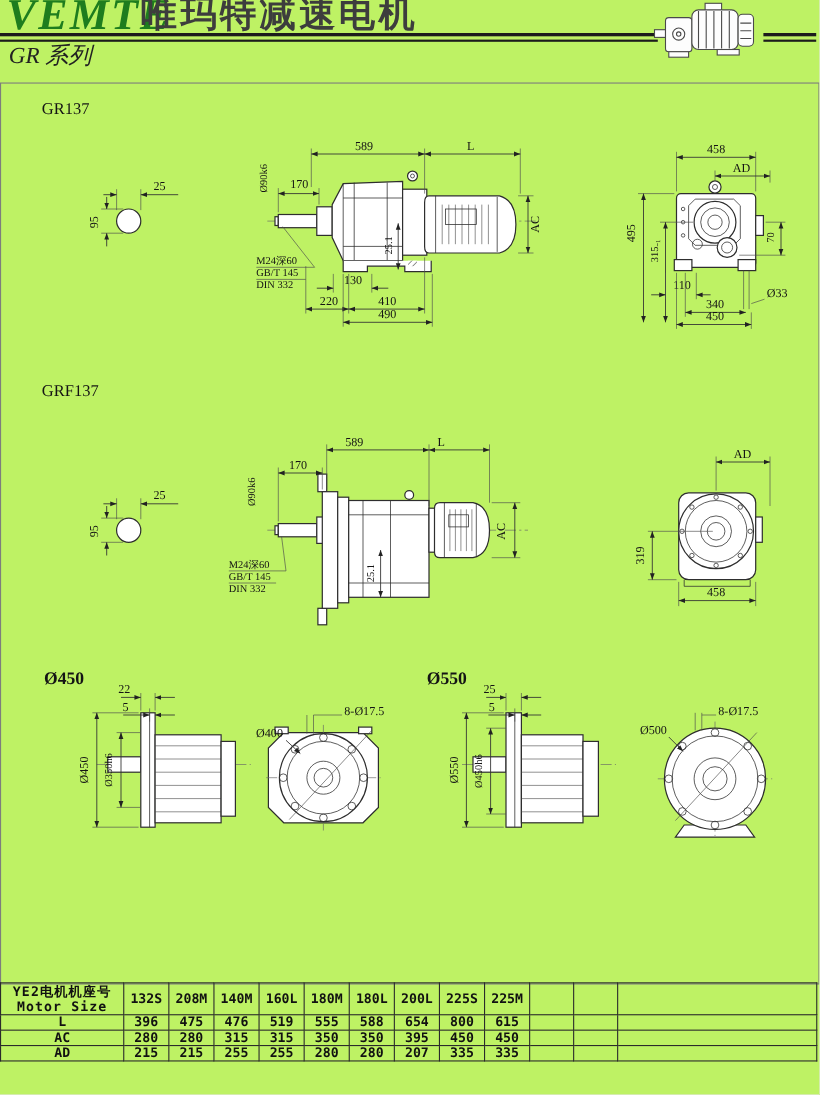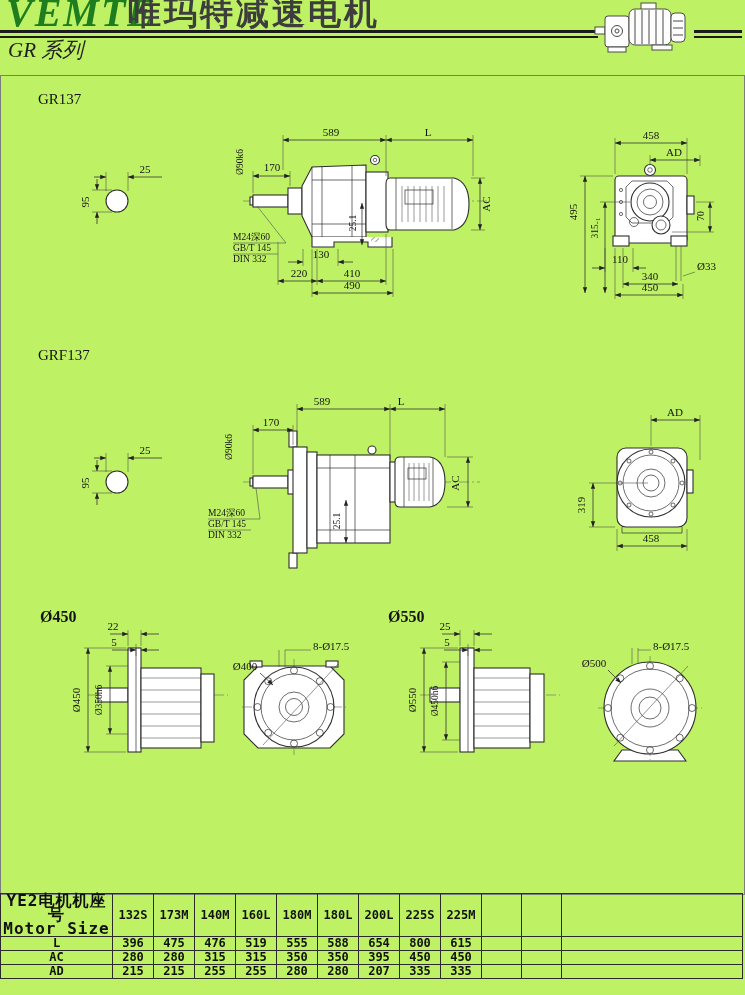--- a/index.html
+++ b/index.html
@@ -25,21 +25,21 @@
   .cl{stroke:#666;stroke-width:.6;fill:none;stroke-dasharray:10 3 2 3;}
   .sh{stroke:#2e2e2e;stroke-width:1.1;fill:#fff;}
   .sh2{stroke:#2e2e2e;stroke-width:.7;fill:none;}
   .fin{stroke:#474747;stroke-width:.55;fill:none;}
   
   .spec{position:absolute;left:0;top:893px;border-collapse:collapse;table-layout:fixed;
         font-family:"DejaVu Sans Mono","Liberation Mono",monospace;}
   .spec td{border:1px solid #2b2b2b;text-align:center;padding:0;font-size:12px;font-weight:bold;color:#111;}
   .spec .hd{height:29px;line-height:14px;}
   .spec .dr td{height:13px;line-height:13px;}
-  .spec .h2{display:block;font-size:16px;letter-spacing:1px;}
+  .spec .h2{display:block;font-size:12px;letter-spacing:1px;}
 </style>
 </head>
 <body>
 
 <div class="page">
 
   <svg class="abs" style="width:0;height:0" aria-hidden="true">
     <defs>
       <marker id="ar" viewBox="0 0 10 10" refX="9" refY="5" markerWidth="8" markerHeight="8" orient="auto-start-reverse">
         <path d="M0,1.6 L9,5 L0,8.4 z" fill="#222"></path>
@@ -485,21 +485,21 @@
         <col style="width:40px">
       <col style="width:181px">
     </colgroup>
     <tbody>
         <tr class="hd">
       <td>
         <span class="h2">YE2电机机座号</span>
         <span class="h2">Motor Size</span>
       </td>
       <td>132S</td>
-      <td>173M</td>
+      <td>208M</td>
       <td>140M</td>
       <td>160L</td>
       <td>180M</td>
       <td>180L</td>
       <td>200L</td>
       <td>225S</td>
       <td>225M</td>
       <td></td>
       <td></td>
       <td></td>

